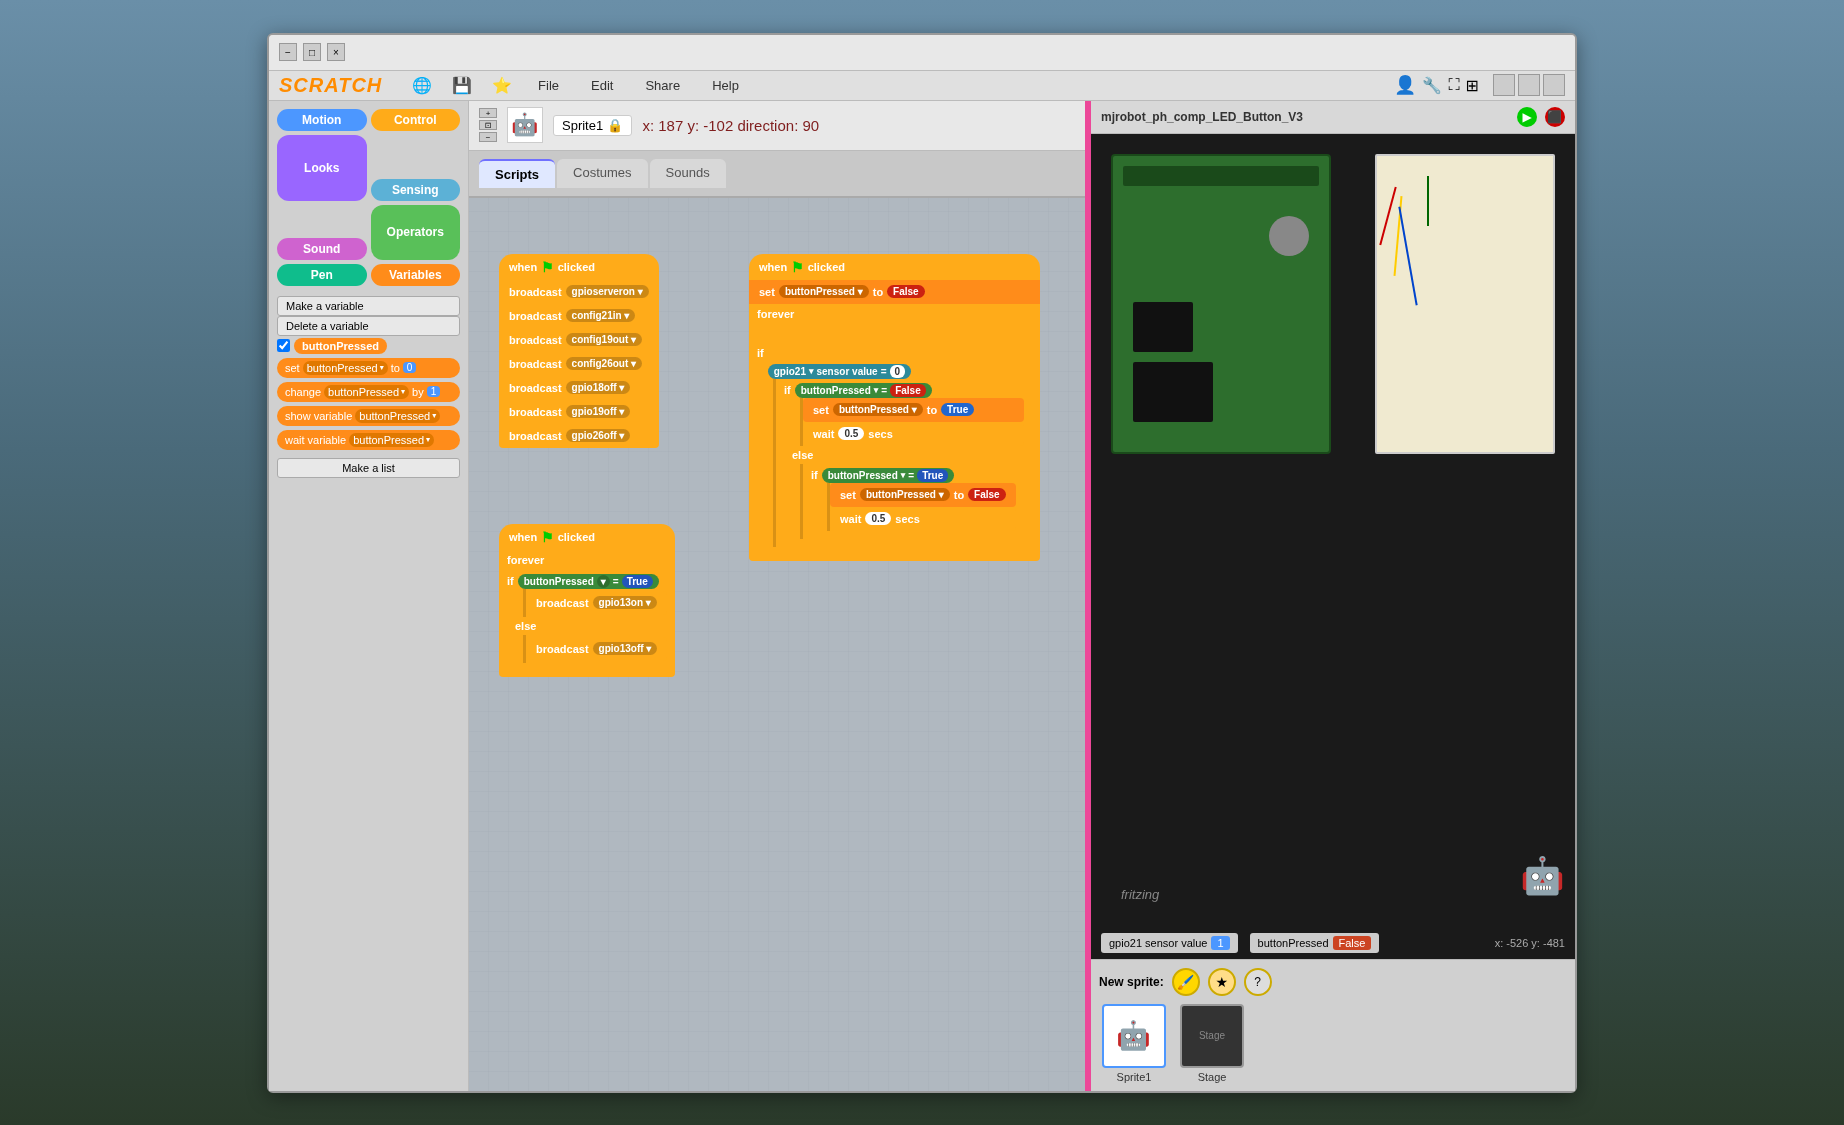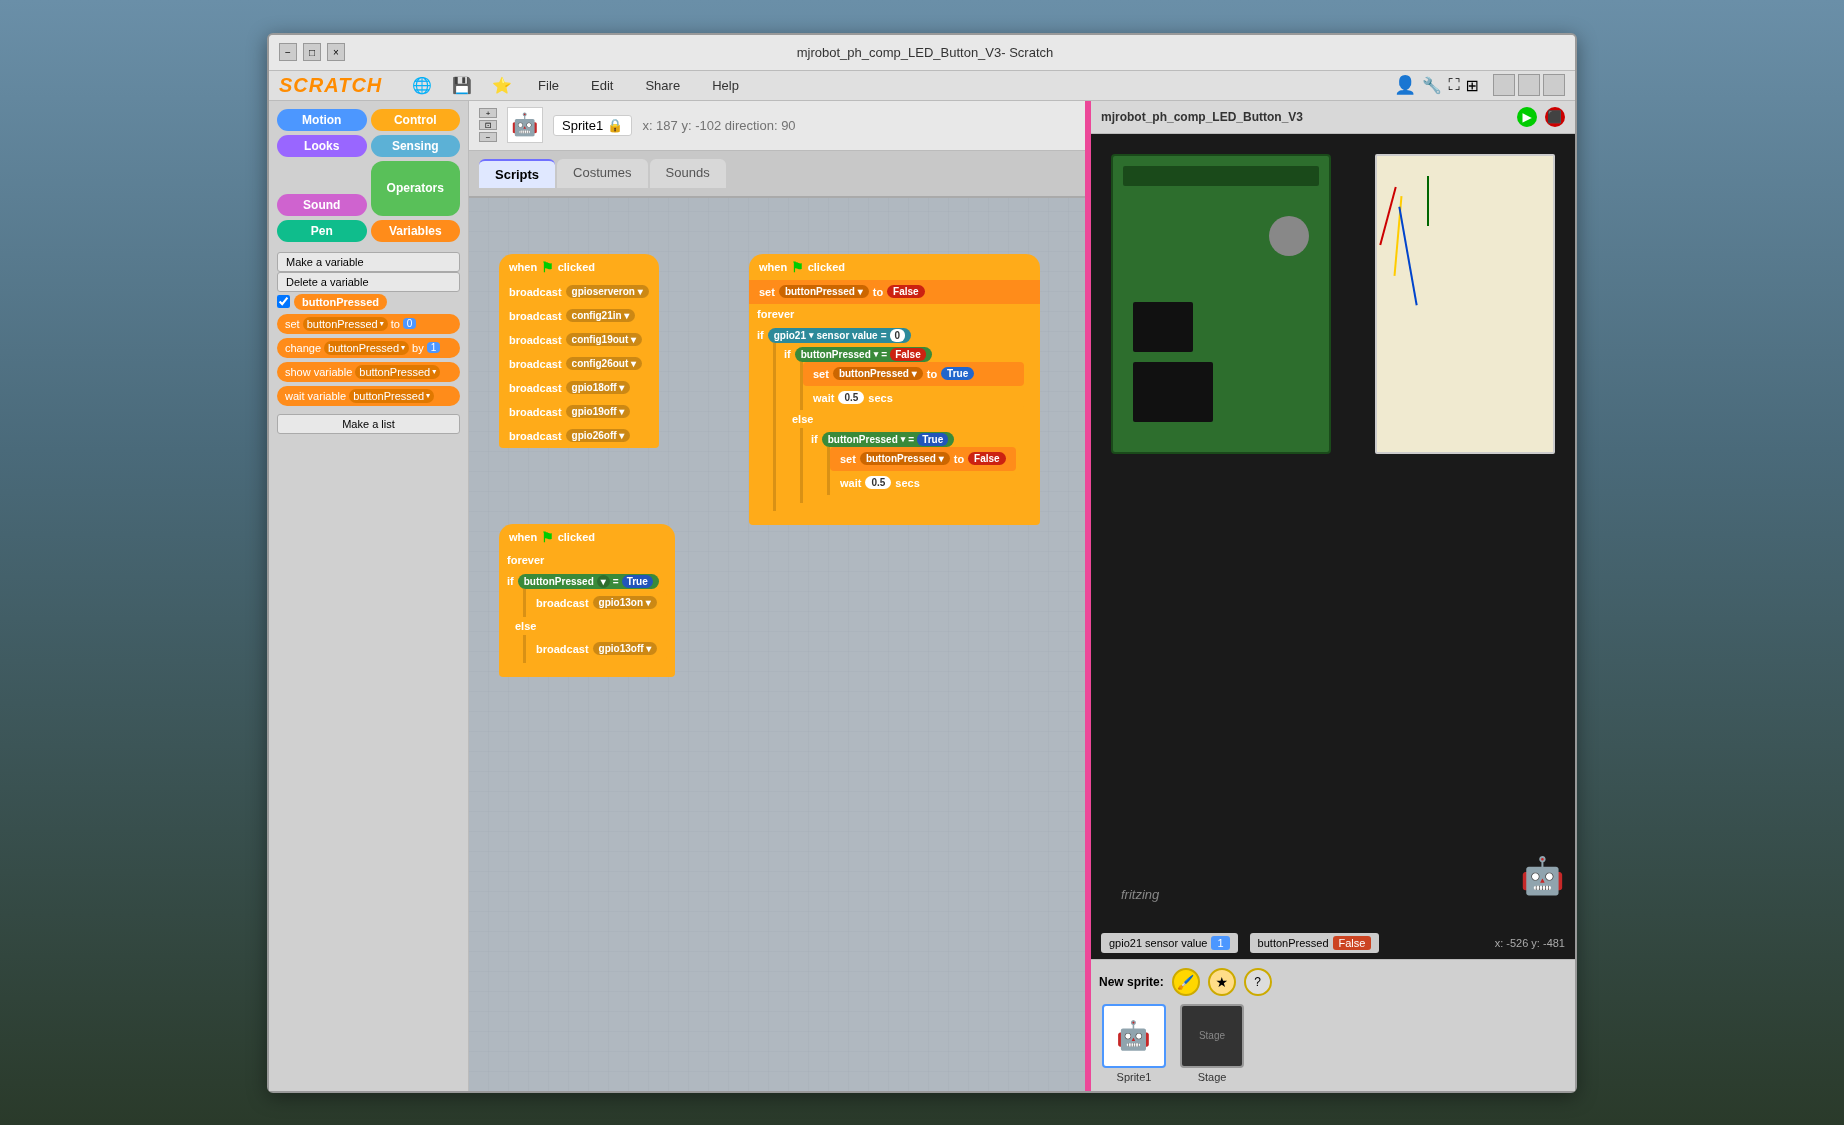--- a/index.html
+++ b/index.html
@@ -102,21 +102,21 @@
       font-size: 12px;
       font-weight: bold;
       color: white;
       text-align: center;
     }
     .cat-motion { background: #4c97ff; }
     .cat-looks { background: #9966ff; }
     .cat-sound { background: #cf63cf; margin-top: 33px; }
     .cat-pen { background: #0fbd8c; }
     .cat-control { background: #ffab19; }
-    .cat-sensing { background: #5cb1d6; }
+    .cat-sensing { background: #5cb1d6; margin-top: 44px; }
     .cat-operators { background: #59c059; }
     .cat-variables { background: #ff8c1a; }
 
     .variable-controls {
       display: flex;
       flex-direction: column;
     }
     .var-btn {
       background: #e8e8e8;
       border: 1px solid #aaa;
@@ -213,22 +213,22 @@
     }
     .sprite-name-box {
       background: white;
       border: 1px solid #ccc;
       padding: 2px 8px;
       font-size: 13px;
       border-radius: 3px;
       display: flex; align-items: center; gap: 4px;
     }
     .sprite-coords {
-      font-size: 13px;
-      color: #737373;
+      font-size: 15px;
+      color: #7f1d1d;
     }
 
     .tabs-row {
       display: flex;
       background: #c8c8c8;
       border-bottom: 2px solid #aaa;
       padding: 8px 10px;
     }
     .tab {
       padding: 6px 16px;
@@ -435,21 +435,20 @@
 <body>
 
 <div class="window">
 
   <div class="title-bar">
     <div class="title-bar-controls">
       <div class="title-btn">−</div>
       <div class="title-btn">□</div>
       <div class="title-btn">×</div>
     </div>
-    <div class="title-bar-title">mjrobot_ph_comp_LED_Button_V3- Scratch</div>
     <div style="width:60px"></div>
   </div>
 
   <div class="menu-bar">
     <span class="scratch-logo">SCRATCH</span>
     <span style="font-size:16px; cursor:pointer">🌐</span>
     <span style="font-size:16px; cursor:pointer">💾</span>
     <span style="font-size:16px; cursor:pointer">⭐</span>
     <span class="menu-item">File</span>
     <span class="menu-item">Edit</span>
@@ -641,21 +640,21 @@
             <span class="pill pill-orange">buttonPressed ▾</span>
             <span>to</span>
             <span class="pill pill-red">False</span>
           </div>
 
           <div style="background:#ffab19; padding:4px 8px; font-size:11px; font-weight:bold; color:white; display:flex; align-items:center;">forever</div>
 
           <div style="background:#ffab19; padding:4px 8px 0 8px; display:flex; flex-direction:column; min-width:240px;">
             <div style="display:flex; align-items:center; gap:4px; font-size:11px; font-weight:bold; color:white;">
               <span>if</span>
-              <span class="pill pill-teal" style="display:flex;align-items:center;gap:3px;">
+              <span class="pill pill-teal" style="display:flex;align-items:center;gap:3px;margin-top:36px;">
                 <span>gpio21</span>
                   <span style="font-size:9px;">▾</span>
                 <span>sensor value</span>
                 <span>=</span>
                 <span style="background:white;color:#333;border-radius:6px;padding:1px 5px;">0</span>
               </span>
             </div>
             <div style="margin-left:16px; border-left:3px solid rgba(0,0,0,0.15);">
 
               <div style="background:#ffab19; padding:4px 8px 0 8px; display:flex; flex-direction:column;">

